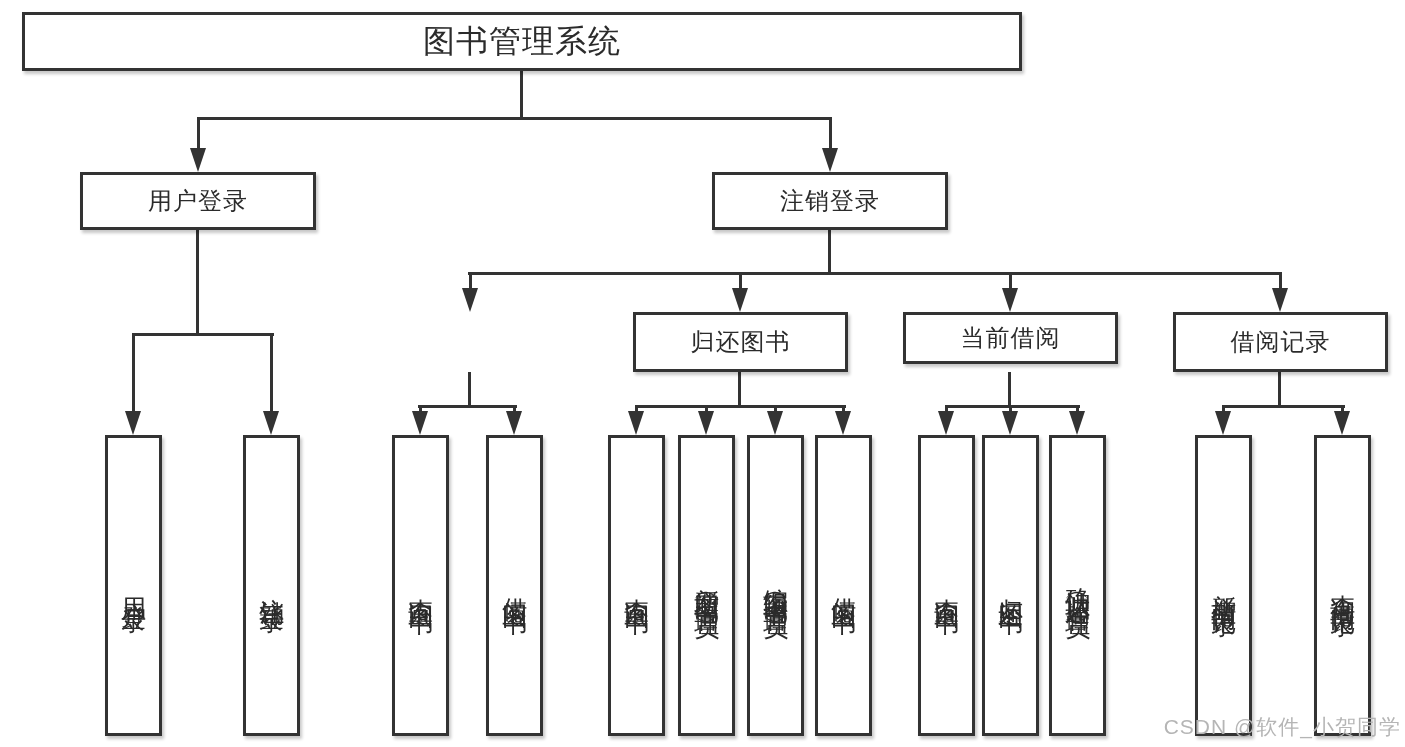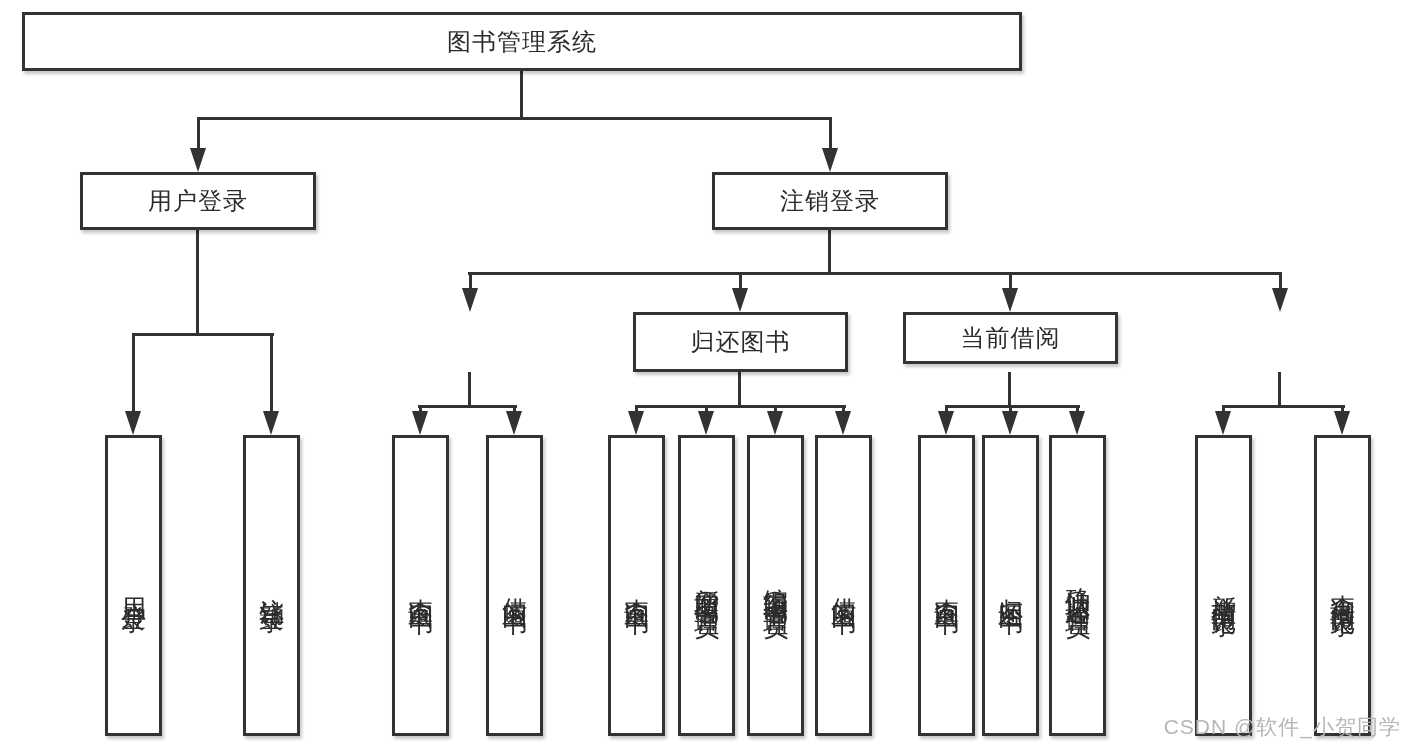--- a/index.html
+++ b/index.html
@@ -20,21 +20,21 @@
   .box{
     position:absolute;
     box-sizing:border-box;
     background:#fff;
     border:3px solid var(--line);
     display:flex;align-items:center;justify-content:center;
     box-shadow:2px 3px 3px rgba(0,0,0,0.22);
     z-index:2;
   }
   .h-label{font-size:24px;letter-spacing:1px;white-space:nowrap;}
-  .title-label{font-size:24px;letter-spacing:1px;white-space:nowrap;}
+  .title-label{font-size:32px;letter-spacing:1px;white-space:nowrap;}
   .vtext{
     writing-mode:vertical-rl;
     text-orientation:mixed;
     font-size:25px;
     letter-spacing:4px;
     line-height:1.1;
     white-space:nowrap;
   }
   .hline,.vline{position:absolute;background:var(--line);z-index:1;}
   .hline{height:3px;}
@@ -88,20 +88,23 @@
   <div class="arrow" style="left:462px;top:272px;height:40px;"></div>
   <div class="arrow" style="left:732px;top:272px;height:40px;"></div>
   <div class="arrow" style="left:1002px;top:272px;height:40px;"></div>
   <div class="arrow" style="left:1272px;top:272px;height:40px;"></div>
 
   <div class="box" style="left:633px;top:312px;width:215px;height:60px;">
     <span class="h-label">归还图书</span>
   </div>
   <div class="box" style="left:903px;top:312px;width:215px;height:52px;">
     <span class="h-label">当前借阅</span>
+  </div>
+  <div class="box" style="left:1173px;top:312px;width:215px;height:60px;">
+    <span class="h-label">借阅记录</span>
   </div>
 
   <div class="vline" style="left:468px;top:372px;height:36px;"></div>
   <div class="hline" style="left:418px;top:405px;width:99px;"></div>
   <div class="arrow" style="left:412px;top:405px;height:30px;"></div>
   <div class="arrow" style="left:506px;top:405px;height:30px;"></div>
 
   <div class="vline" style="left:738px;top:372px;height:36px;"></div>
   <div class="hline" style="left:635px;top:405px;width:211px;"></div>
   <div class="arrow" style="left:628px;top:405px;height:30px;"></div>

